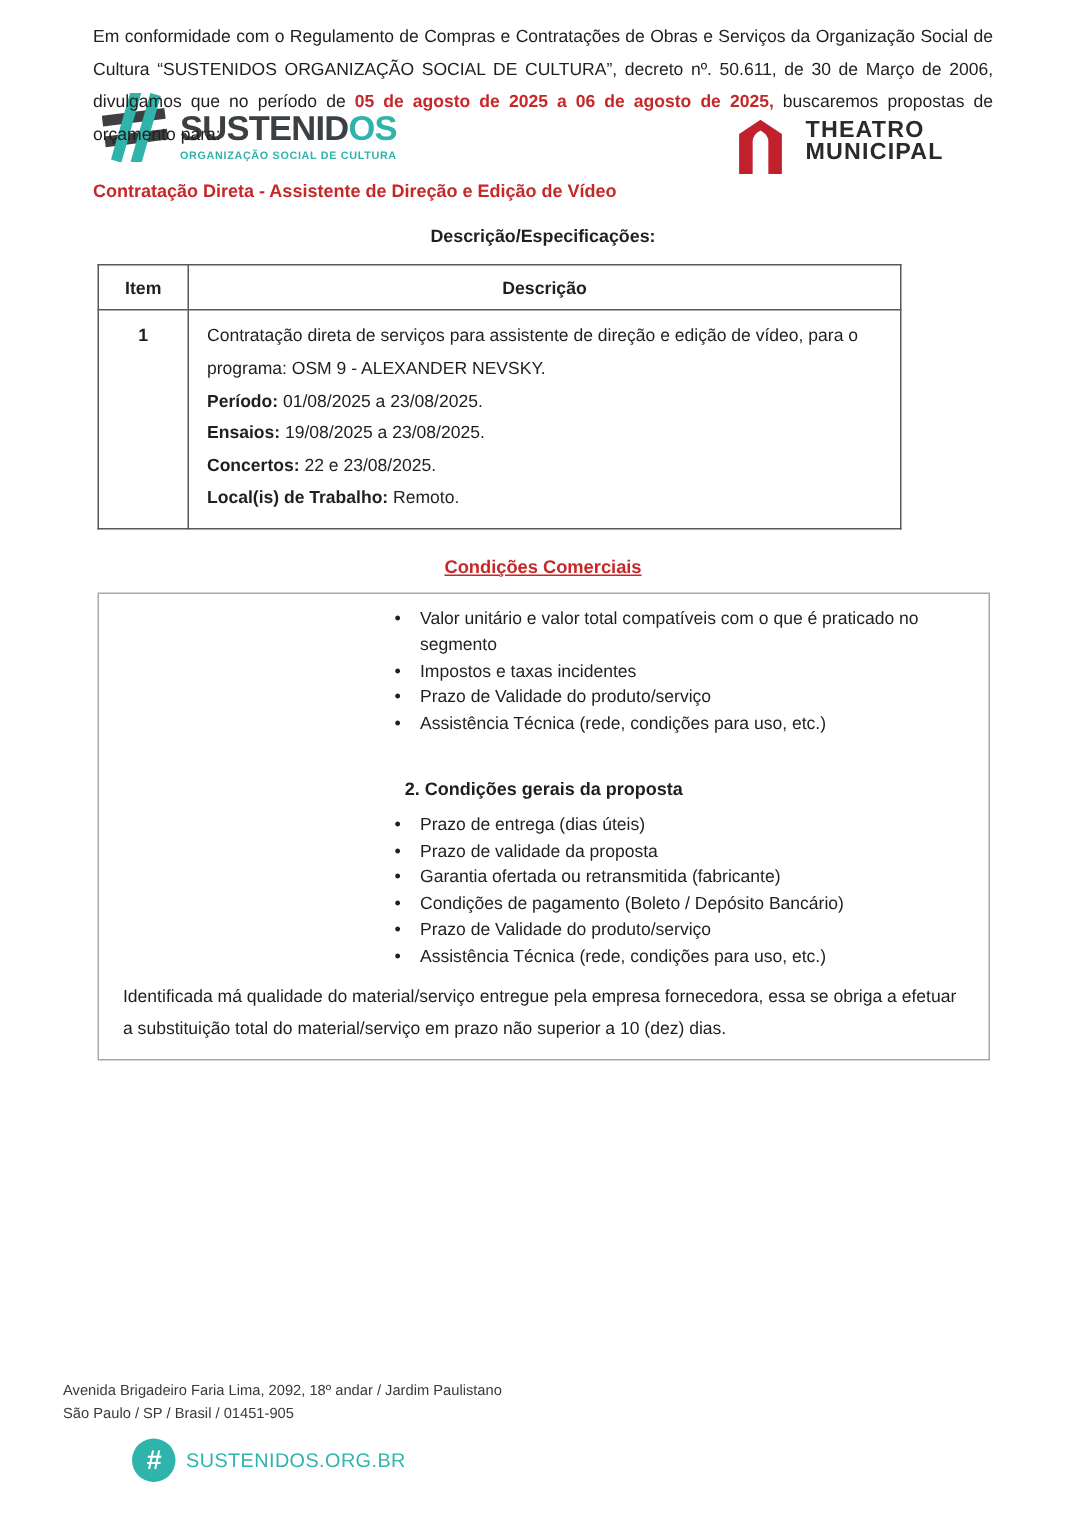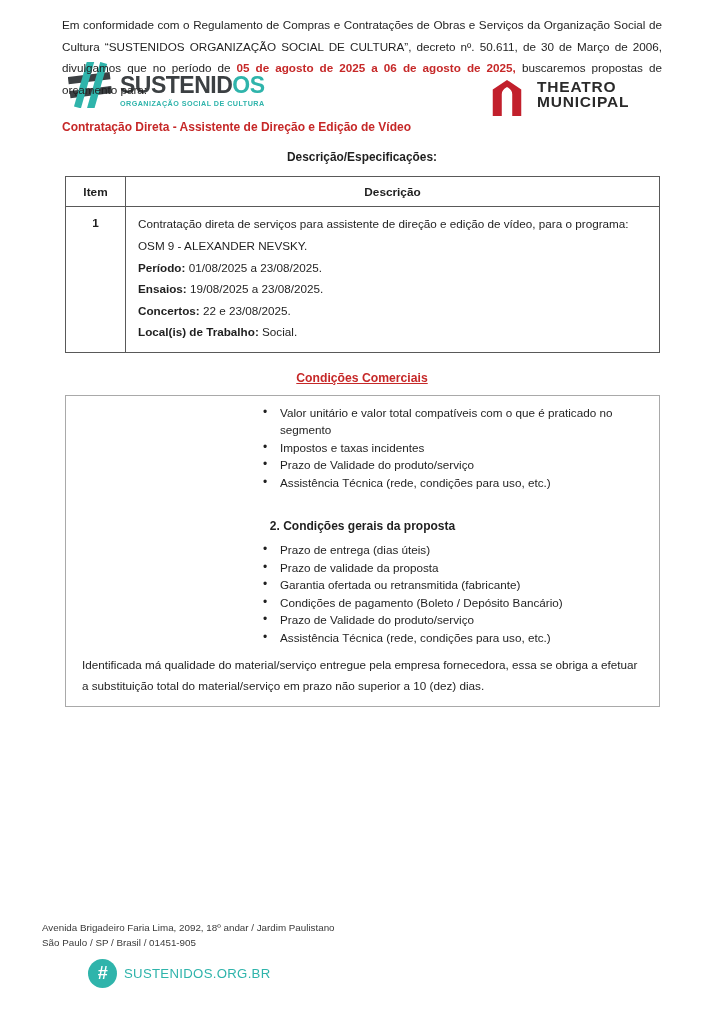--- a/index.html
+++ b/index.html
@@ -26,21 +26,21 @@
   .main { position: absolute; left: 62px; top: 0; width: 600px; }
   .doc-title { margin-top: 164px; text-align: center; font-size: 12.8px; font-weight: bold; line-height: 18px; }
   .doc-title div { text-decoration: underline; }
 
   .intro { margin-top: 14px; font-size: 11.7px; line-height: 21.6px; text-align: justify; }
   .red-bold { color: #c62828; font-weight: bold; }
 
   .subject { margin-top: 20px; text-align: left; font-size: 12px; font-weight: bold; color: #c62828; }
   .spec-head { margin-top: 16px; text-align: center; font-size: 11.9px; font-weight: bold; }
 
-  table.spec { margin-top: 12px; margin-left: 3px; width: 595px; border-collapse: collapse; }
+  table.spec { margin-top: 12px; margin-left: 3px; width: 536px; border-collapse: collapse; }
   table.spec th, table.spec td { border: 1px solid #595959; }
   table.spec th { height: 30px; font-size: 11.8px; font-weight: bold; text-align: center; }
   th.col-item { width: 60px; }
   td.item-cell { vertical-align: top; text-align: center; font-size: 11.8px; font-weight: bold; padding-top: 9px; }
   td.desc-cell { vertical-align: top; padding: 6px 10px 9px 12px; font-size: 11.7px; line-height: 21.6px; }
   .desc-bold { font-weight: normal; }
   .detail b { font-weight: bold; }
 
   .cc-head { margin-top: 18px; text-align: center; font-size: 12.2px; font-weight: bold; color: #c62828; text-decoration: underline; }
 
@@ -109,21 +109,21 @@
         </tr>
       </thead>
       <tbody>
         <tr>
           <td class="item-cell">1</td>
           <td class="desc-cell">
             <p class="desc-bold">Contratação direta de serviços para assistente de direção e edição de vídeo, para o programa: OSM 9 - ALEXANDER NEVSKY.</p>
             <p class="detail"><b>Período:</b><span> 01/08/2025 a 23/08/2025.</span></p>
             <p class="detail"><b>Ensaios:</b><span> 19/08/2025 a 23/08/2025.</span></p>
             <p class="detail"><b>Concertos:</b><span> 22 e 23/08/2025.</span></p>
-            <p class="detail"><b>Local(is) de Trabalho:</b><span> Social.</span></p>
+            <p class="detail"><b>Local(is) de Trabalho:</b><span> Remoto.</span></p>
           </td>
         </tr>
       </tbody>
     </table>
 
     <div class="cc-head">Condições Comerciais</div>
 
     <div class="cc-box">
       <ul class="cc-list">
         <li>Valor unitário e valor total compatíveis com o que é praticado no segmento</li>

